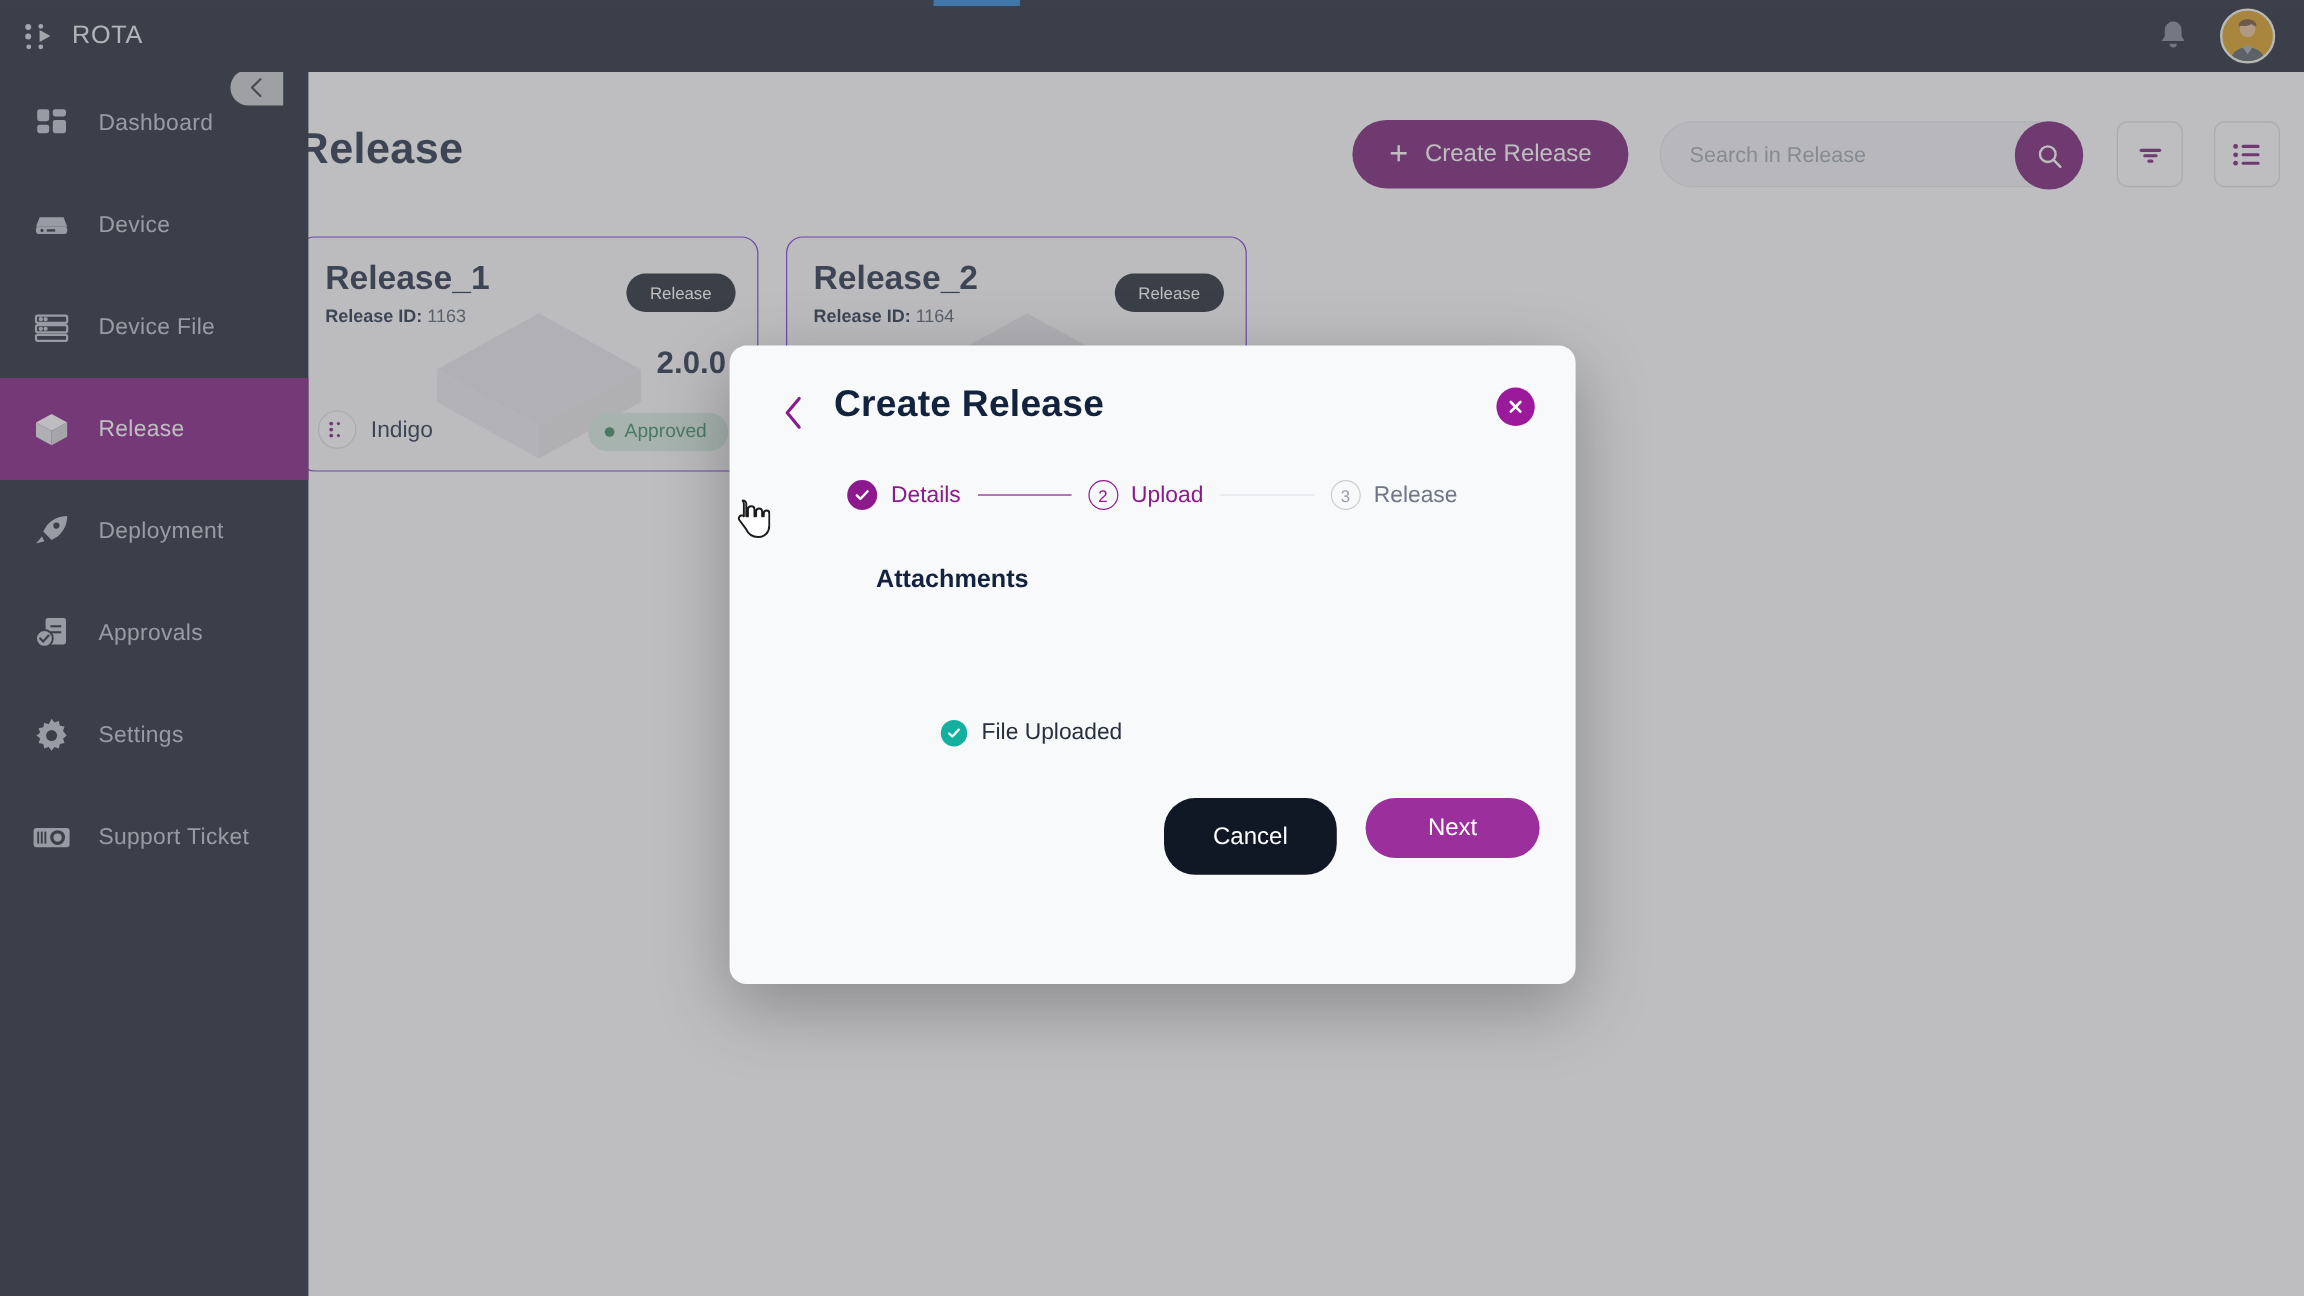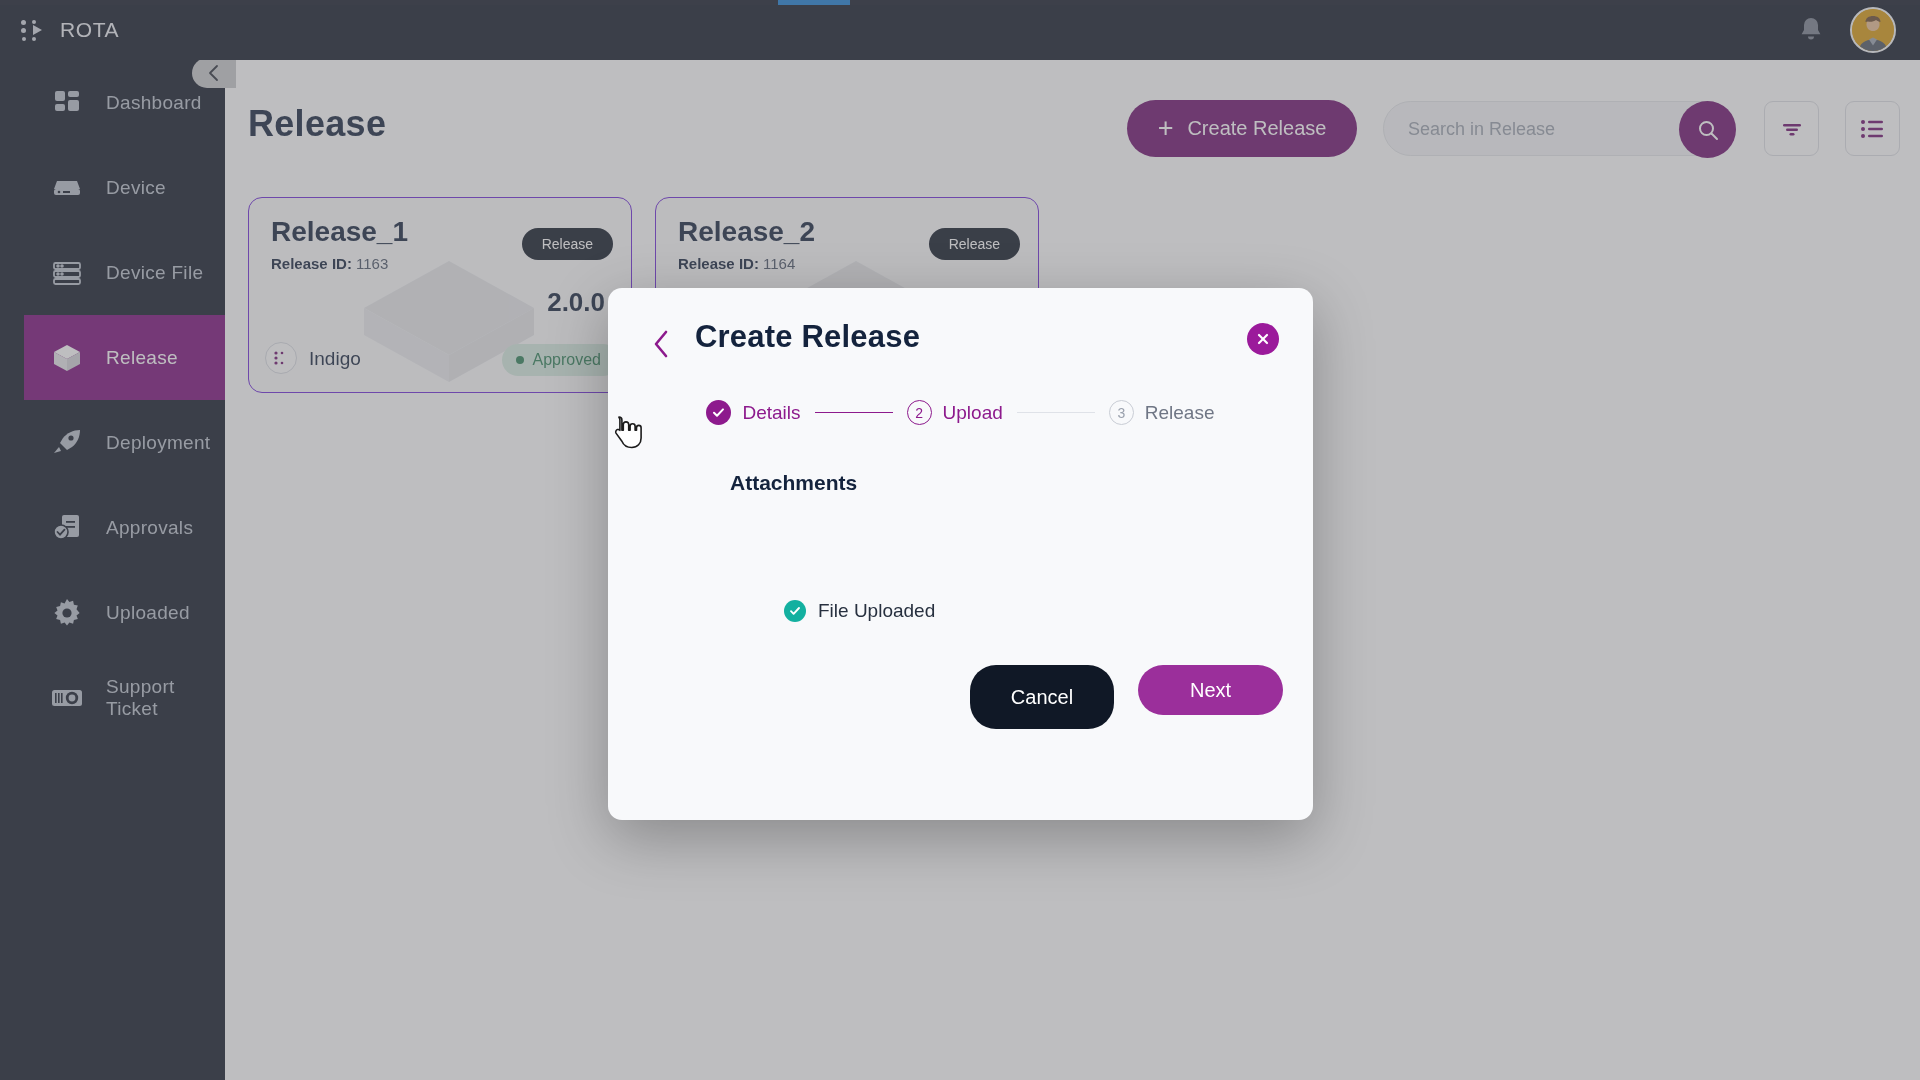--- a/index.html
+++ b/index.html
@@ -64,24 +64,23 @@
   #avatar {
     width: 46px; height: 46px; margin-right: 24px;
     border-radius: 50%; background: #d89a12;
     border: 2px solid #f3f4f6;
     overflow: hidden; position: relative;
   }
 
   
   #sidebar {
     position: absolute; top: 60px; left: 0;
-    width: 225px; height: 1020px;
+    width: 257px; height: 1020px;
     background: #111827;
     z-index: 40;
-    padding-left: 24px;
   }
   .nav-item {
     height: 85px;
     display: flex; align-items: center; gap: 22px;
     padding-left: 26px;
     color: #b9c0cb; font-size: 19px; letter-spacing: .3px;
   }
   .nav-item.active { background: #7b0e7b; color: #ffffff; }
   .nav-item .nav-ico {
     width: 34px; height: 30px;
@@ -189,21 +188,21 @@
     position: absolute; left: 16px; bottom: 18px;
     width: 32px; height: 32px; border-radius: 50%;
     border: 1px solid #d8dbe1; background: #fff;
     display: flex; align-items: center; justify-content: center;
   }
   .rel-footer-name {
     position: absolute; left: 60px; bottom: 22px;
     font-size: 19px; color: #14233d; margin-top: 11px;
   }
   .rel-status {
-    position: absolute; right: 12px; bottom: 16px;
+    position: absolute; right: 24px; bottom: 16px;
     background: #d6ece0; color: #2e8158;
     font-size: 16px; padding: 7px 18px 7px 14px;
     border-radius: 16px;
     display: flex; align-items: center; gap: 9px;
   }
   .rel-status i {
     width: 8px; height: 8px; border-radius: 50%;
     background: #2e8158; display: block;
   }
 
@@ -506,21 +505,21 @@
     <span>Approvals</span>
   </div>
 
   <div class="nav-item">
     <span class="nav-ico">
       <svg width="28" height="28" viewBox="0 0 28 28" fill="#b9c0cb">
         <path d="M14 0l2.4 3.1 3.7-1.3.8 3.9 3.9.8-1.3 3.7L26.6 14l-3.1 2.4 1.3 3.7-3.9.8-.8 3.9-3.7-1.3L14 26.6l-2.4-3.1-3.7 1.3-.8-3.9-3.9-.8 1.3-3.7L1.4 14l3.1-2.4-1.3-3.7 3.9-.8.8-3.9 3.7 1.3z"></path>
         <circle cx="14" cy="14" r="4.6" fill="#111827"></circle>
       </svg>
     </span>
-    <span>Uploaded</span>
+    <span>Settings</span>
   </div>
 
   <div class="nav-item">
     <span class="nav-ico">
       <svg width="32" height="22" viewBox="0 0 32 22">
         <rect x="1" y="3" width="30" height="16" rx="2.5" fill="#b9c0cb"></rect>
         <rect x="4" y="6" width="1.6" height="10" fill="#111827"></rect>
         <rect x="7" y="6" width="1.6" height="10" fill="#111827"></rect>
         <rect x="10" y="6" width="1.6" height="10" fill="#111827"></rect>
         <circle cx="21" cy="11" r="6.2" fill="#111827"></circle>

